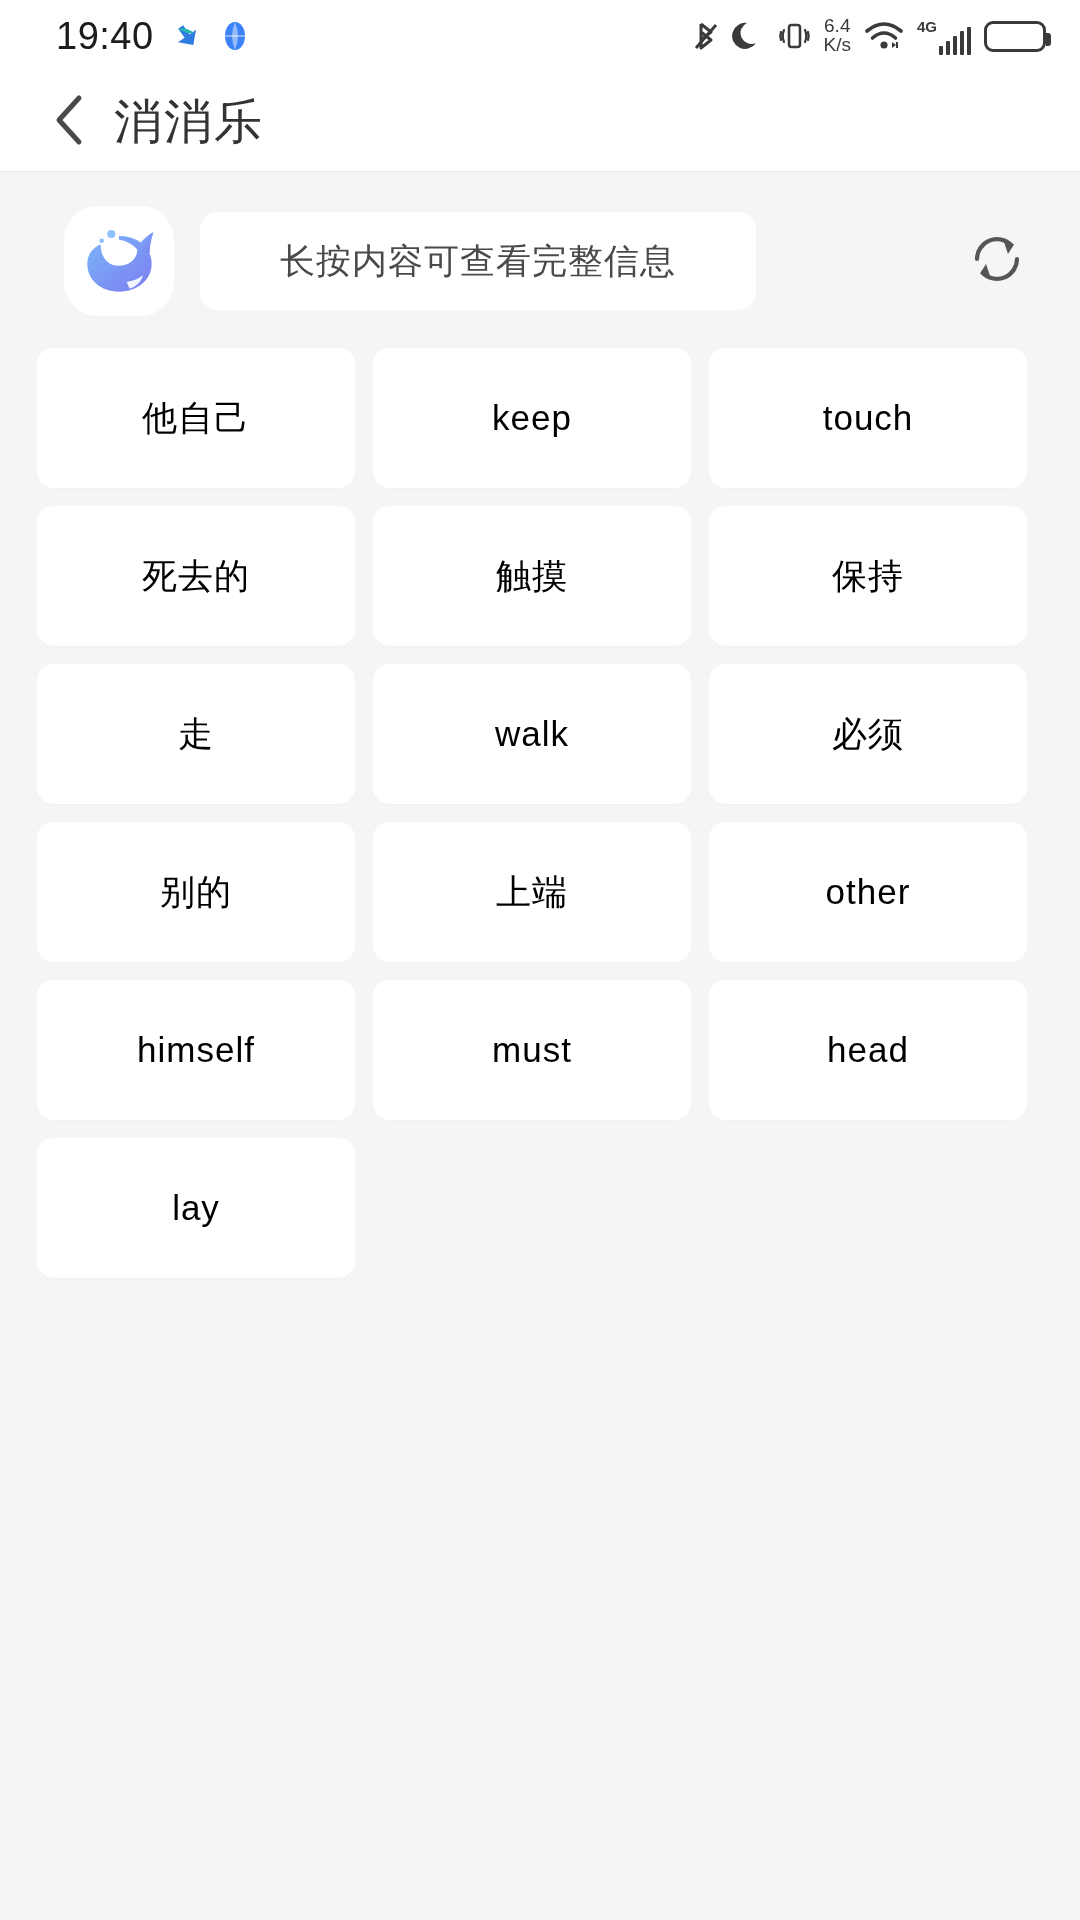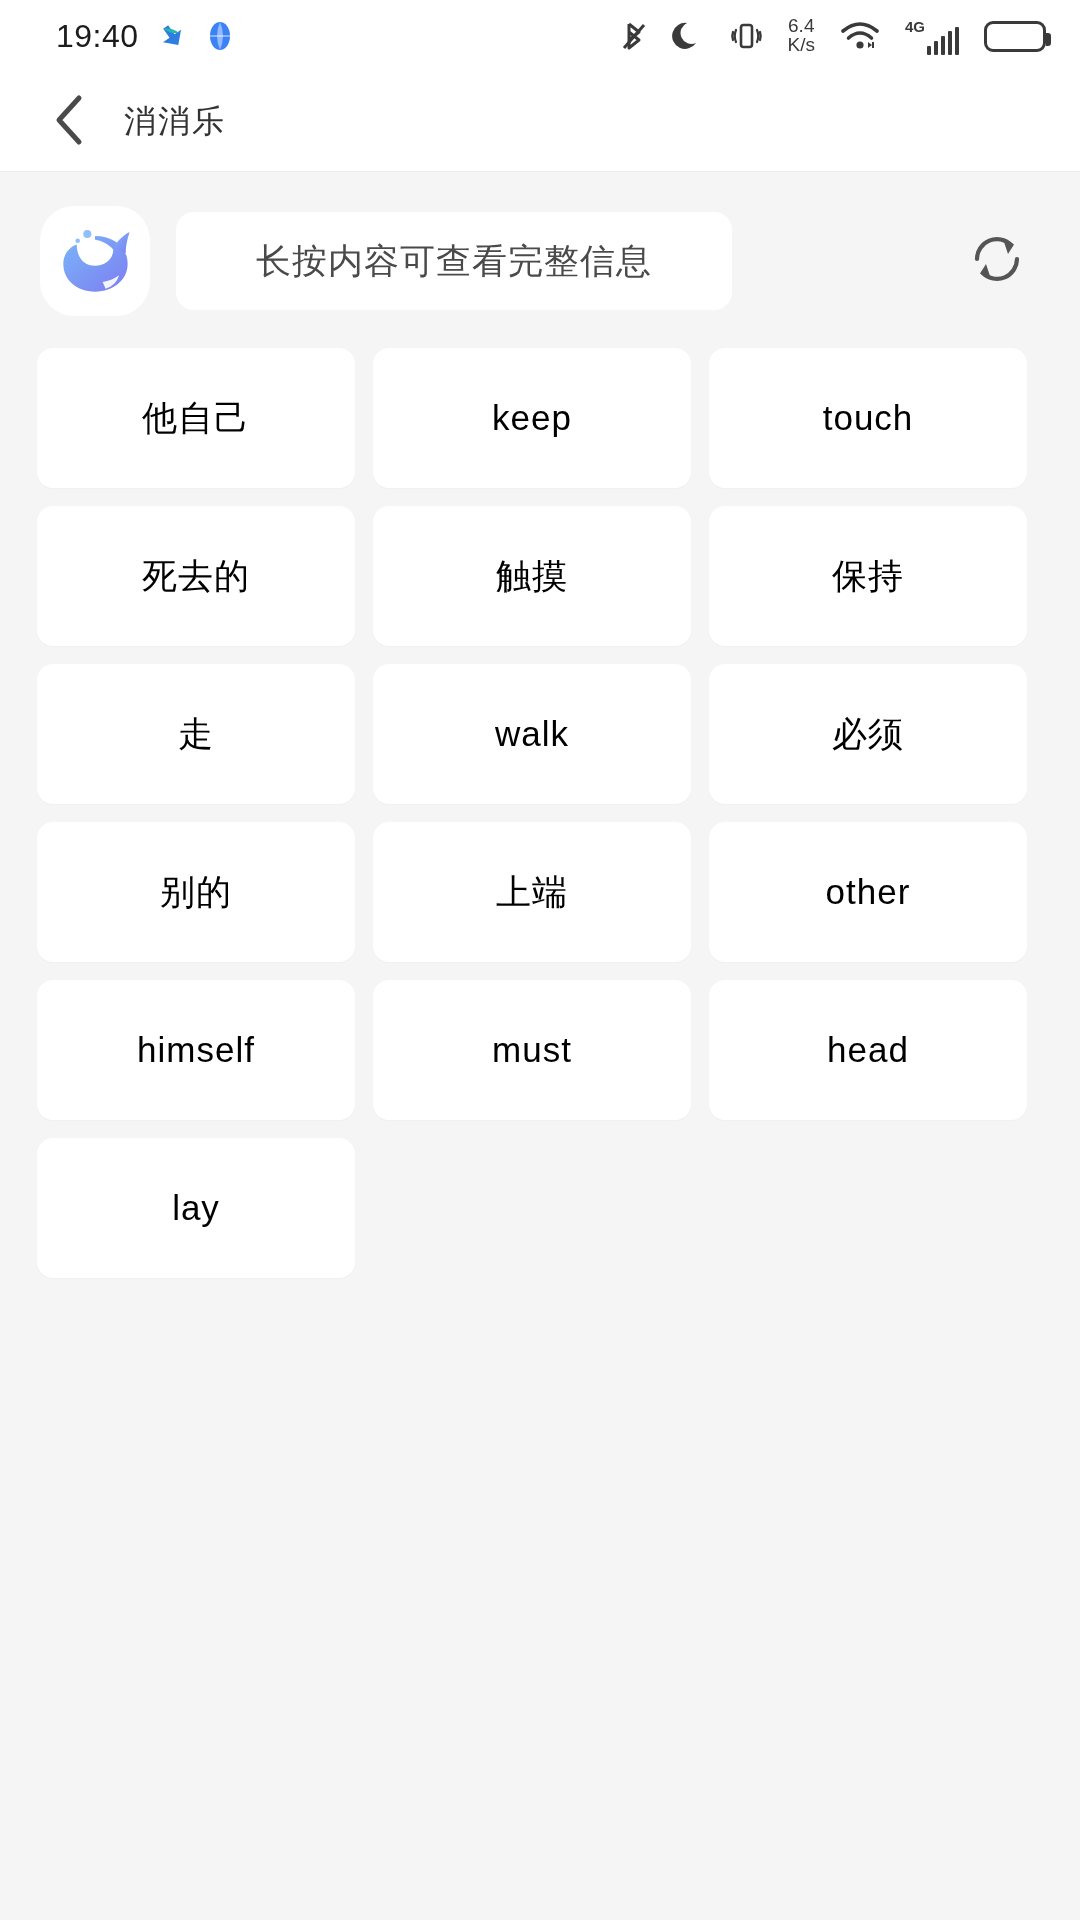--- a/index.html
+++ b/index.html
@@ -13,22 +13,22 @@
 
   
   .statusbar{
     height:72px; width:100%;
     background:#ffffff;
     display:flex; align-items:center;
     padding:0 34px 0 56px;
     position:relative;
   }
   .sb-left{ display:flex; align-items:center; gap:16px; }
-  .sb-time{ font-size:32px; color:#1c1c1c; letter-spacing:0.5px; font-weight:400; }
-  .sb-right{ margin-left:auto; display:flex; align-items:center; gap:25px; }
+  .sb-time{ font-size:38px; color:#1c1c1c; letter-spacing:0.5px; font-weight:400; }
+  .sb-right{ margin-left:auto; display:flex; align-items:center; gap:13px; }
   .sb-icon{ display:flex; align-items:center; justify-content:center; }
   .netspeed{
     display:flex; flex-direction:column; align-items:center;
     line-height:0.98; color:#3a3a3a; font-size:19px; font-weight:500;
   }
   .sig4g{ display:flex; align-items:flex-end; gap:2px; }
   .sig4g .lbl{ font-size:15px; font-weight:700; color:#3a3a3a; margin-bottom:20px; }
   .bars{ display:flex; align-items:flex-end; gap:3px; height:28px; }
   .bars i{ display:block; width:4px; background:#3a3a3a; border-radius:1px; }
   .battery{
@@ -47,29 +47,30 @@
     display:flex; align-items:center;
     padding:0 40px;
     border-bottom:1px solid #ececec;
   }
   .back-btn{
     width:62px; height:62px;
     display:flex; align-items:center; justify-content:center;
     cursor:pointer;
   }
   .page-title{
-    font-size:32px; color:#333333; font-weight:400;
-    margin-left:22px; letter-spacing:2px;
+    font-size:48px; color:#333333; font-weight:400;
+    margin-left:12px; letter-spacing:2px;
   }
 
   
   .infobar{
     display:flex; align-items:center;
     padding:34px 40px 0 40px;
     gap:26px;
+    margin-left:24px;
   }
   .avatar{
     width:110px; height:110px; flex:0 0 110px;
     background:#ffffff; border-radius:34px;
     display:flex; align-items:center; justify-content:center;
     overflow:hidden;
   }
   .hintbox{
     flex:0 0 556px;
     height:98px;

